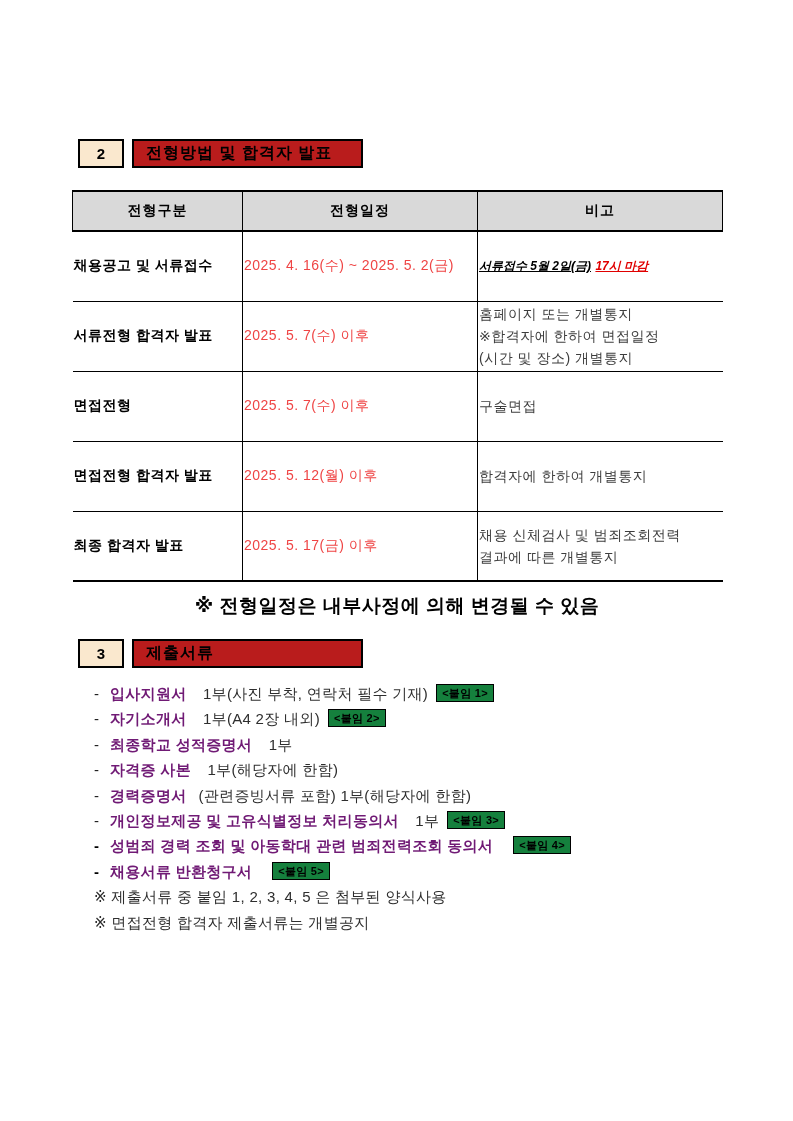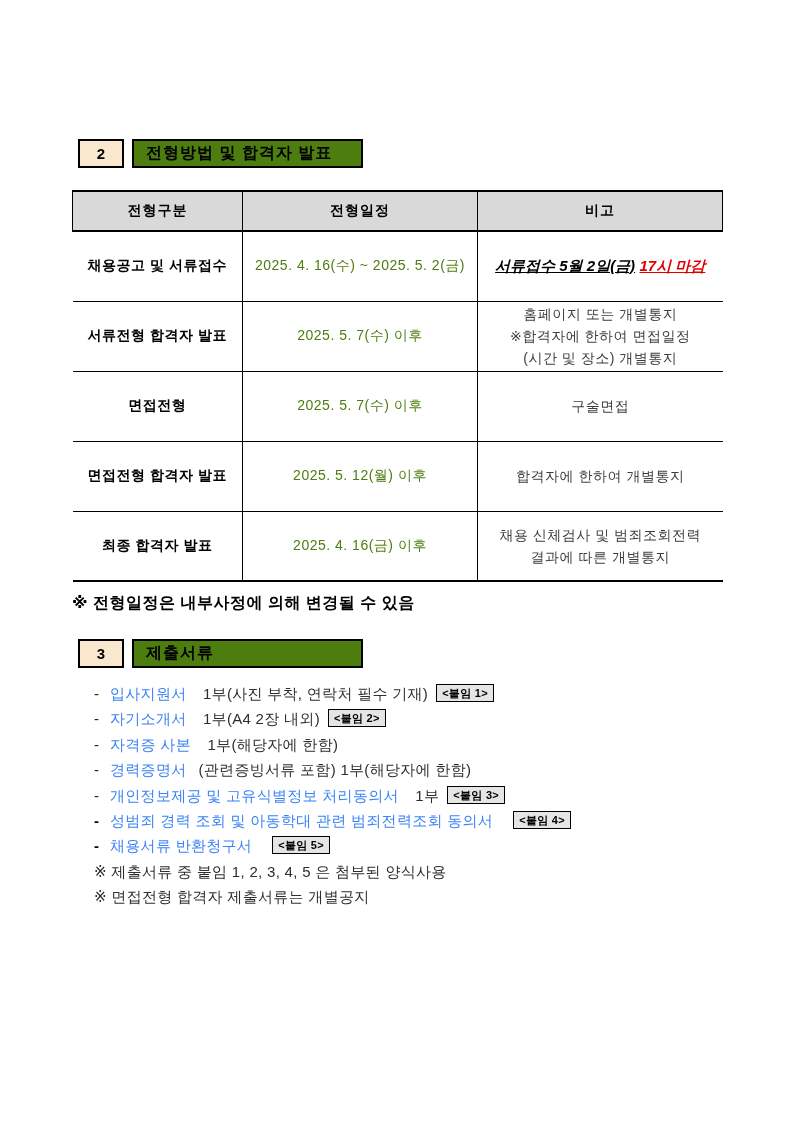--- a/index.html
+++ b/index.html
@@ -18,21 +18,21 @@
   .page{position:relative;width:793px;height:1121px;background:#fff;overflow:hidden;}
 
   
   .sec-header{position:absolute;display:flex;align-items:center;gap:8px;}
   .num-box{
     width:46px;height:29px;border:2px solid var(--border);background:var(--num-bg);
     display:flex;align-items:center;justify-content:center;
     font-weight:bold;font-size:15px;
   }
   .title-box{
-    width:231px;height:29px;border:2px solid var(--border);background:#4d7c0f;
+    width:231px;height:29px;border:2px solid var(--border);background:#b91c1c;
     display:flex;align-items:center;padding-left:12px;
     font-weight:bold;font-size:16px;letter-spacing:1px;
   }
 
   
   table.doc-table{
     position:absolute;left:72px;top:190px;width:650px;
     border-collapse:collapse;table-layout:fixed;
   }
   .doc-table col.c1{width:170px;}
@@ -41,55 +41,55 @@
   .doc-table th{
     background:var(--hdr-bg);
     border-top:2.5px solid var(--border);
     border-bottom:2px solid var(--border);
     height:40px;font-size:14px;font-weight:bold;letter-spacing:1px;
   }
   .doc-table th:first-child{border-left:1.5px solid var(--border);}
   .doc-table th:last-child{border-right:1.5px solid var(--border);}
   .doc-table th + th{border-left:1.5px solid var(--border);}
   .doc-table td{
-    height:70px;text-align:center;vertical-align:middle;
+    height:70px;text-align:left;vertical-align:middle;
     font-size:14px;letter-spacing:0.5px;
   }
   .doc-table td + td{border-left:1.5px solid var(--border);}
   .doc-table tbody tr:not(:last-child) td{border-bottom:1.5px solid var(--border);}
   .doc-table tbody tr:last-child td{border-bottom:2.5px solid var(--border);}
   .cell-category{font-weight:bold;color:#000;}
-  .cell-schedule{color:#4d7c0f;margin-left:26px;}
+  .cell-schedule{color:#ef4444;margin-left:26px;}
   .cell-note{color:#3d3d3d;}
   .cell-note .note-line{line-height:22px;}
   .deadline{
     font-weight:bold;font-style:italic;text-decoration:underline;
-    font-size:15px;letter-spacing:0;
+    font-size:12px;letter-spacing:0;
   }
   .dl-black{color:#000;}
   .dl-red{color:var(--red);}
 
   
   .tbl-footnote{
     position:absolute;left:72px;top:593px;width:650px;
-    text-align:left;font-weight:bold;font-size:16px;letter-spacing:0.5px;
+    text-align:center;font-weight:bold;font-size:19px;letter-spacing:0.5px;
   }
 
   
   .doc-list{position:absolute;left:94px;top:681px;font-size:15px;color:#222;}
   .doc-item{line-height:25.4px;white-space:nowrap;letter-spacing:0.3px;}
   .doc-item .dash{display:inline-block;width:16px;}
-  .item-name{font-weight:normal;color:#3b82f6;}
+  .item-name{font-weight:bold;color:#701a75;}
   .item-detail{color:#2e2e2e;padding-left:12px;}
   .all-bold .item-detail,.all-bold .dash{font-weight:bold;color:#000;}
   .badge{
     display:inline-block;border:1.5px solid var(--border);
     font-size:11px;font-weight:bold;color:#000;
     line-height:14px;padding:1px 5px;margin-left:8px;vertical-align:2px;
-    background:#e5e5e5;
+    background:#15803d;
   }
   .list-note{line-height:25.4px;white-space:nowrap;color:#2e2e2e;letter-spacing:0.3px;}
 </style>
 </head>
 <body>
 
 <div class="page">
 
   <div class="sec-header" style="left:78px;top:139px;">
     <div class="num-box">2</div>
@@ -136,21 +136,21 @@
       </tr>
       <tr>
         <td class="cell-category">면접전형 합격자 발표</td>
         <td class="cell-schedule">2025. 5. 12(월) 이후</td>
         <td class="cell-note">
           <div class="note-line">합격자에 한하여 개별통지</div>
         </td>
       </tr>
       <tr>
         <td class="cell-category">최종 합격자 발표</td>
-        <td class="cell-schedule">2025. 4. 16(금) 이후</td>
+        <td class="cell-schedule">2025. 5. 17(금) 이후</td>
         <td class="cell-note">
           <div class="note-line">채용 신체검사 및 범죄조회전력</div>
           <div class="note-line">결과에 따른 개별통지</div>
         </td>
       </tr>
     </tbody>
   </table>
 
   <div class="tbl-footnote">※ 전형일정은 내부사정에 의해 변경될 수 있음</div>
 
@@ -163,20 +163,23 @@
 
     <div class="doc-item">
       <span class="dash">-</span><span class="item-name">입사지원서</span><span class="item-detail"> 1부(사진 부착, 연락처 필수 기재)</span><span class="badge">&lt;붙임 1&gt;</span>
     </div>
 
     <div class="doc-item">
       <span class="dash">-</span><span class="item-name">자기소개서</span><span class="item-detail"> 1부(A4 2장 내외)</span><span class="badge">&lt;붙임 2&gt;</span>
     </div>
 
 
+    <div class="doc-item">
+      <span class="dash">-</span><span class="item-name">최종학교 성적증명서</span><span class="item-detail"> 1부</span>
+    </div>
 
     <div class="doc-item">
       <span class="dash">-</span><span class="item-name">자격증 사본</span><span class="item-detail"> 1부(해당자에 한함)</span>
     </div>
 
     <div class="doc-item">
       <span class="dash">-</span><span class="item-name">경력증명서</span><span class="item-detail">(관련증빙서류 포함) 1부(해당자에 한함)</span>
     </div>
 
     <div class="doc-item">

